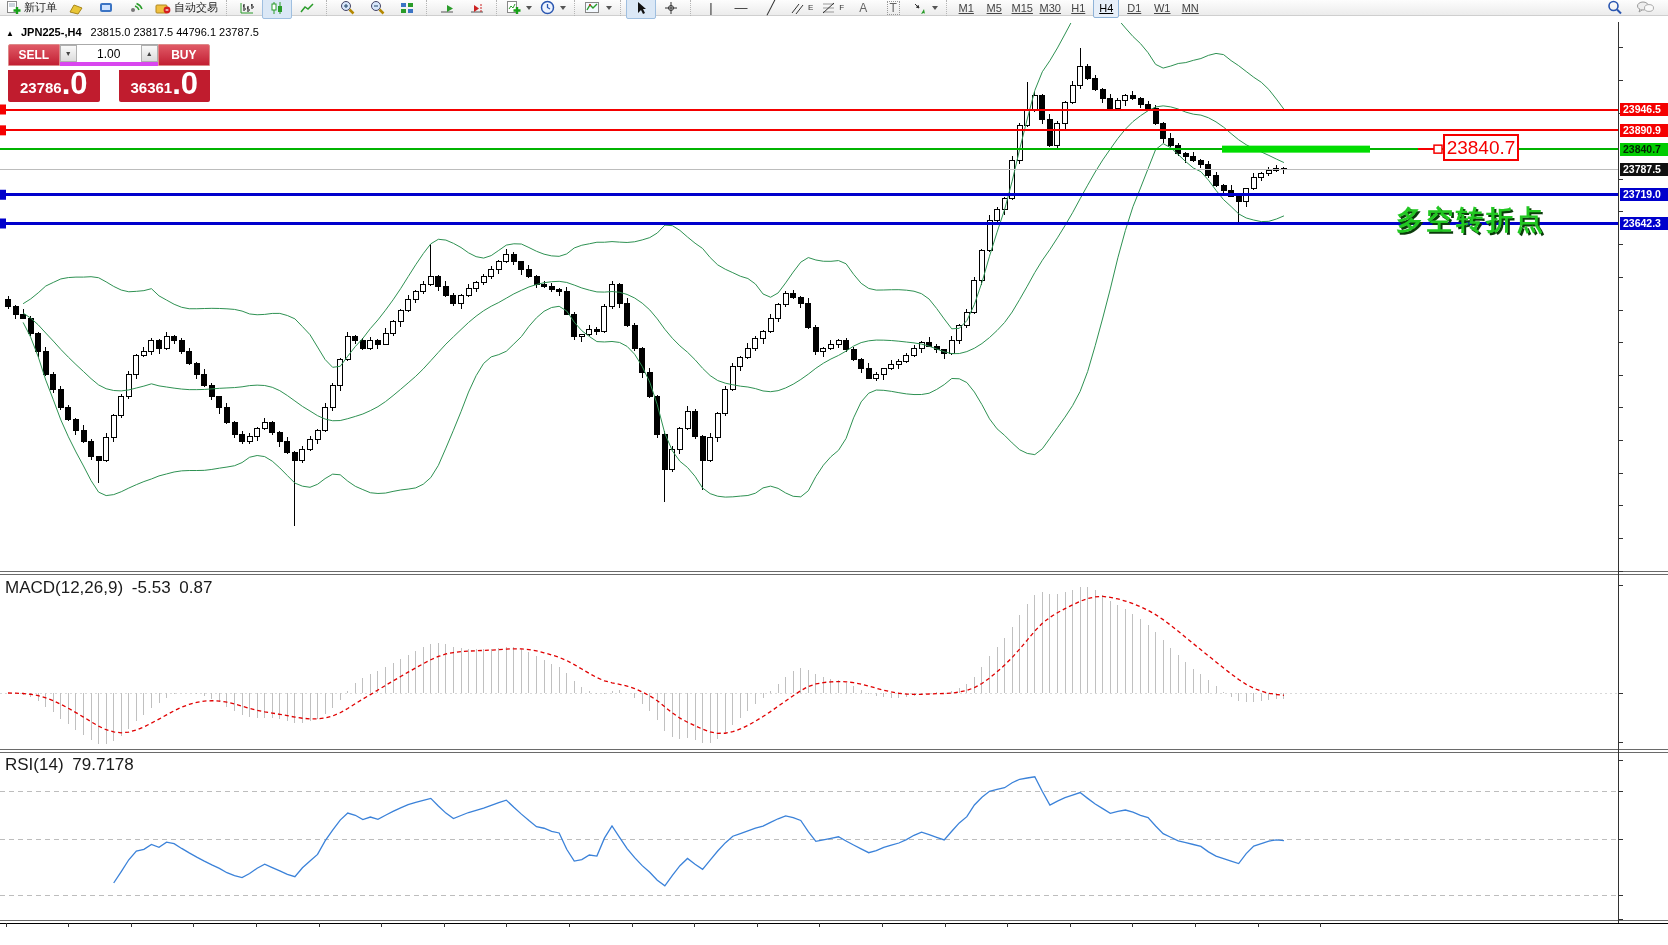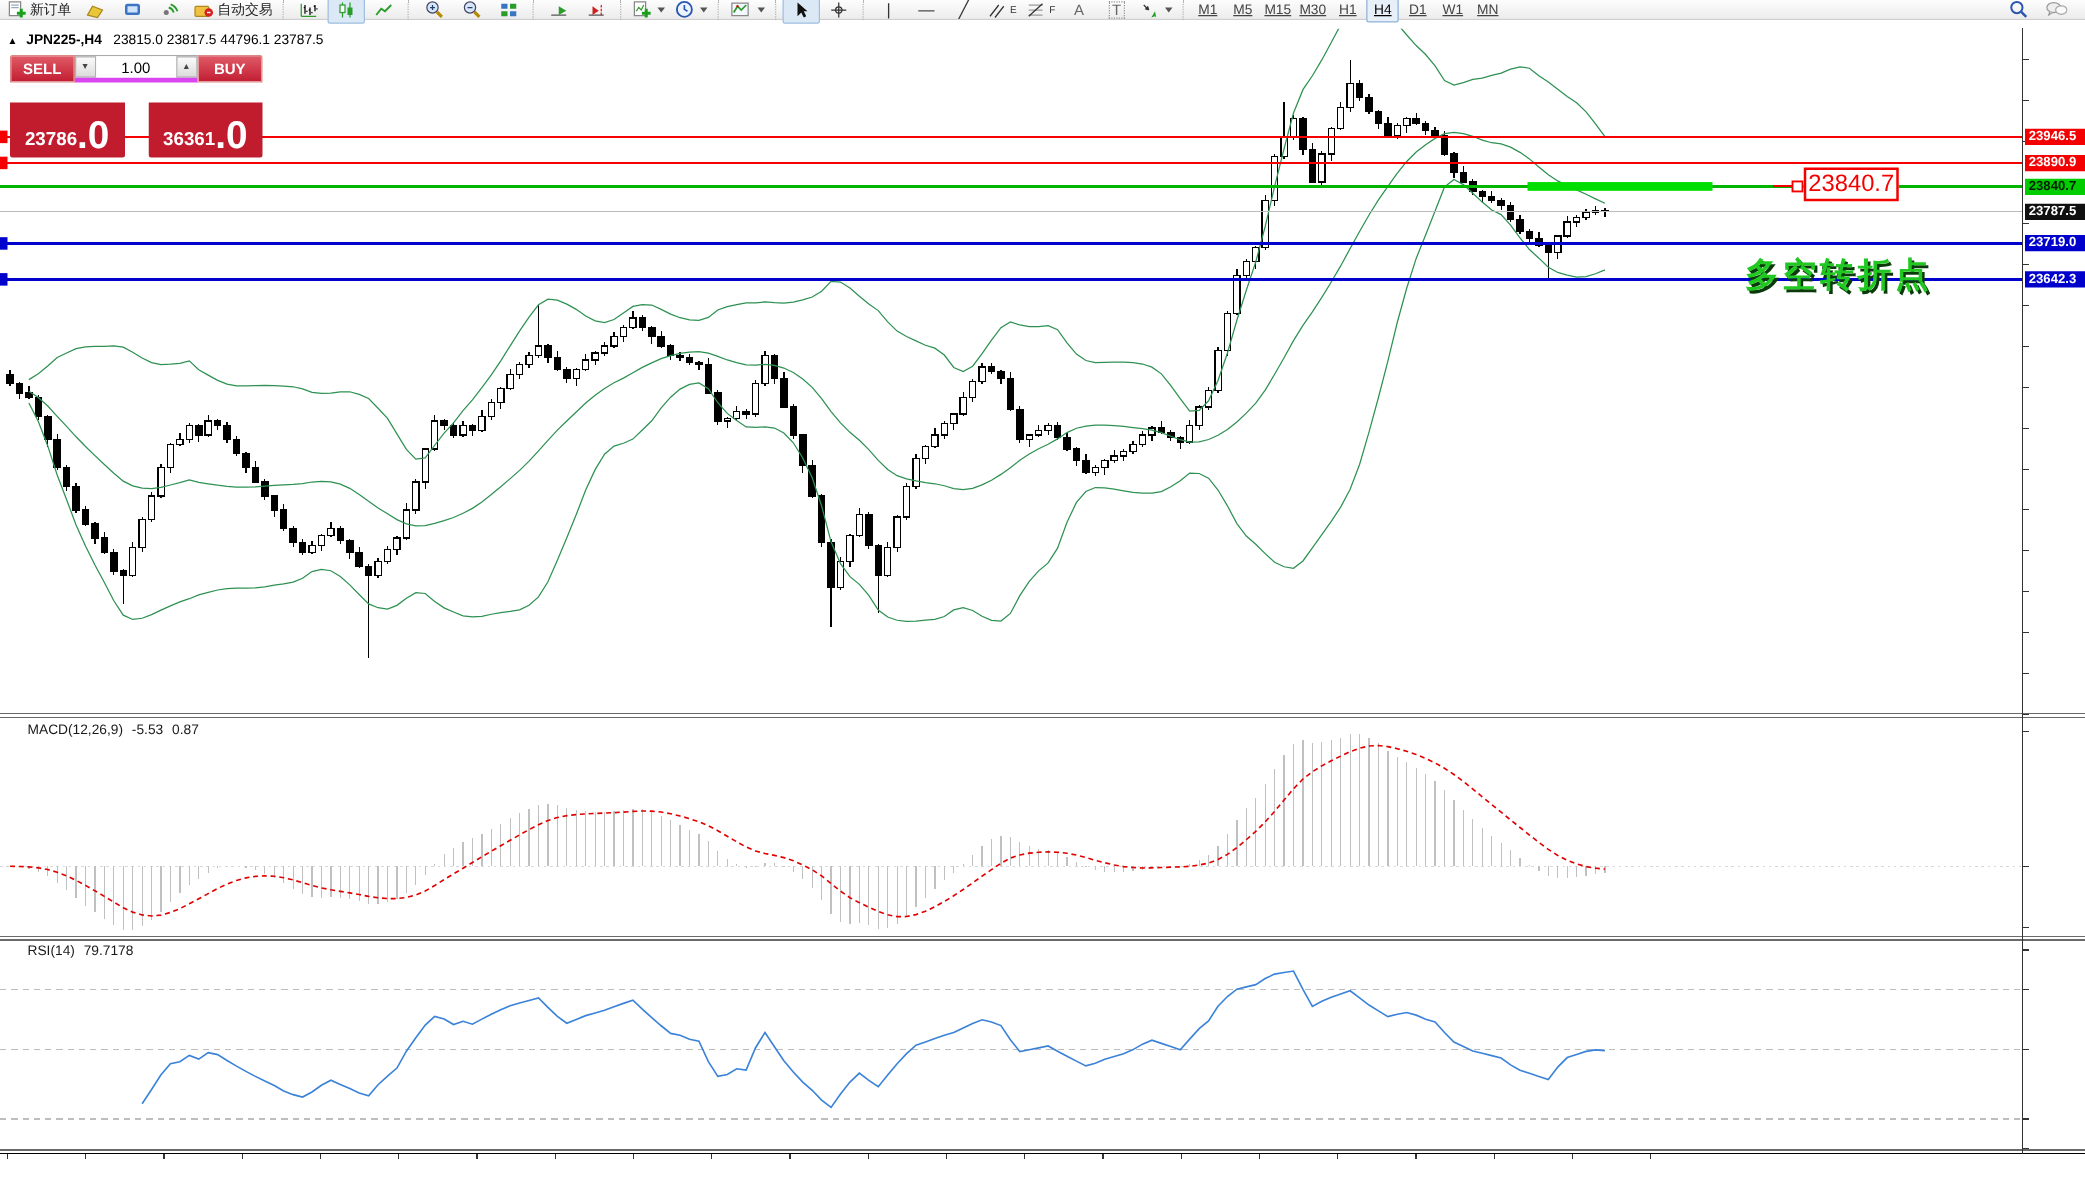--- a/index.html
+++ b/index.html
@@ -30,31 +30,31 @@
   #trade-panel{left:8px;top:44px;width:202px;z-index:25;font-family:"Liberation Sans",sans-serif;}
   #tp-top{display:flex;height:22px;}
   .tp-btn{background:linear-gradient(#e05a66,#c21f33);color:#fff;font-weight:bold;font-size:12px;
     display:flex;align-items:center;justify-content:center;border:1px solid #d88;box-sizing:border-box;}
   #sell-btn{width:70px;border-radius:2px 0 0 0;}
   #buy-btn{width:71px;border-radius:0 2px 0 0;}
   #vol-wrap{width:102px;display:flex;border-top:1px solid #aaa;border-bottom:4px solid #d946ef;box-sizing:border-box;}
   .spin{width:17px;background:linear-gradient(#fafafa,#dcdcdc);border:1px solid #b0b0b0;
     font-size:7px;color:#444;display:flex;align-items:center;justify-content:center;box-sizing:border-box;}
   #vol-input{flex:1;width:60px;border:none;outline:none;text-align:center;font-size:12px;color:#000;background:#fff;}
-  #tp-prices{display:flex;margin-top:16px;height:44px;gap:19px;}
+  #tp-prices{display:flex;margin-top:4px;height:32px;gap:19px;}
   .tp-price{flex:1;background:#c01c2e;color:#fff;display:flex;align-items:flex-end;justify-content:center;
     padding-bottom:3px;border-radius:0 0 2px 2px;}
   .tp-price .pmain{font-size:15px;font-weight:bold;line-height:22px;}
   .tp-price .pbig{font-size:31px;font-weight:bold;line-height:31px;}
   
   .tick{position:absolute;left:1624px;font-size:11px;color:#000;height:12px;line-height:12px;}
   .tag{position:absolute;left:1620px;width:47px;height:13px;line-height:13px;font-size:10.5px;
     font-weight:bold;padding-left:3px;z-index:10;}
   .tlabel{position:absolute;top:928px;font-size:11px;color:#000;white-space:nowrap;}
-  .ind-label{position:absolute;left:22px;font-size:11px;color:#1a1a1a;z-index:10;}
+  .ind-label{position:absolute;left:5px;font-size:17px;color:#1a1a1a;z-index:10;}
   
   #big-price-label{left:1443px;top:134px;width:72px;height:23px;line-height:23px;text-align:center;
     font-size:19px;color:#f50000;border:2px solid #f50000;background:#fff;z-index:15;}
   #turning-point{left:1396px;top:202px;font-size:27px;font-weight:bold;letter-spacing:3px;color:#22c822;
     text-shadow:2px 2px 0 #0a3a0a;z-index:15;white-space:nowrap;}
   svg{display:block;}
   #cv{position:absolute;left:0;top:0;z-index:1;}
 </style>
 </head>
 <body>

